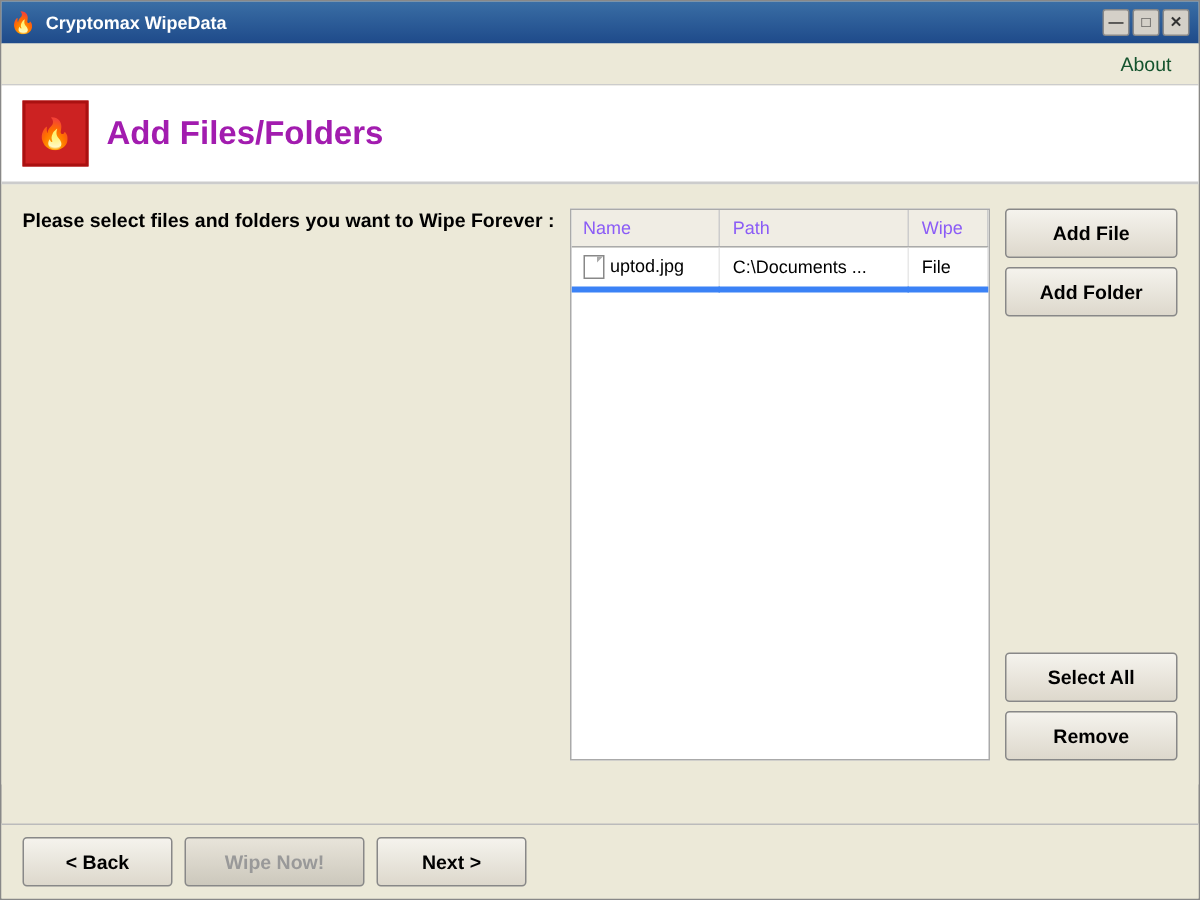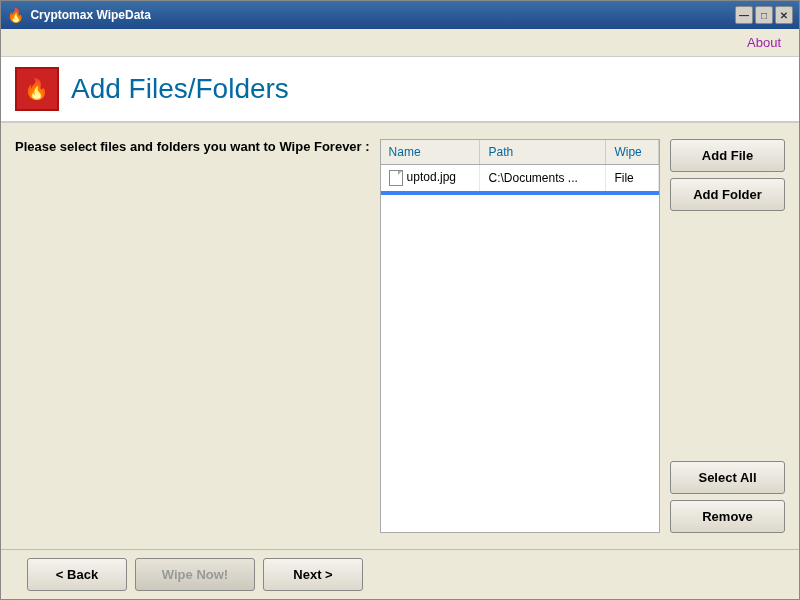--- a/index.html
+++ b/index.html
@@ -66,21 +66,21 @@
       height: 28px;
       display: flex;
       align-items: center;
       justify-content: flex-end;
       padding: 0 10px;
       border-bottom: 1px solid #ccc;
     }
 
     .menu-item {
       font-size: 13px;
-      color: #a21caf;
+      color: #14532d;
       padding: 4px 8px;
       cursor: pointer;
     }
 
     
     .header {
       background: white;
       padding: 10px 14px;
       display: flex;
       align-items: center;
@@ -95,23 +95,23 @@
       border: 2px solid #aa1111;
       display: flex;
       align-items: center;
       justify-content: center;
       color: white;
       font-size: 20px;
       flex-shrink: 0;
     }
 
     .header-text h1 {
-      font-size: 28px;
-      color: #0369a1;
-      font-weight: normal;
+      font-size: 22px;
+      color: #a21caf;
+      font-weight: bold;
     }
 
     .header-text p {
       font-size: 12px;
       color: #555;
     }
 
     
     .content {
       flex: 1;
@@ -150,21 +150,21 @@
     thead tr {
       background: #f0ede4;
     }
 
     thead th {
       text-align: left;
       padding: 5px 8px;
       border-bottom: 1px solid #aaa;
       border-right: 1px solid #ccc;
       font-weight: normal;
-      color: #0369a1;
+      color: #8b5cf6;
     }
 
     tbody tr {
       border-bottom: 4px solid #3b82f6;
     }
 
     tbody td {
       padding: 5px 8px;
       border-right: 1px solid #e8e8e8;
       color: #000;
@@ -221,24 +221,25 @@
     .btn-disabled {
       background: linear-gradient(to bottom, #e8e4da, #ccc8bc);
       color: #999;
       cursor: default;
     }
 
     
     .footer {
       background: #ece9d8;
       border-top: 1px solid #bbb;
-      padding: 8px 26px;
+      padding: 8px 14px;
       display: flex;
       align-items: center;
       gap: 8px;
+      margin-top: 26px;
     }
 
     .footer-right {
       margin-left: auto;
     }
   </style>
 </head>
 <body>
 
 <div class="window">

